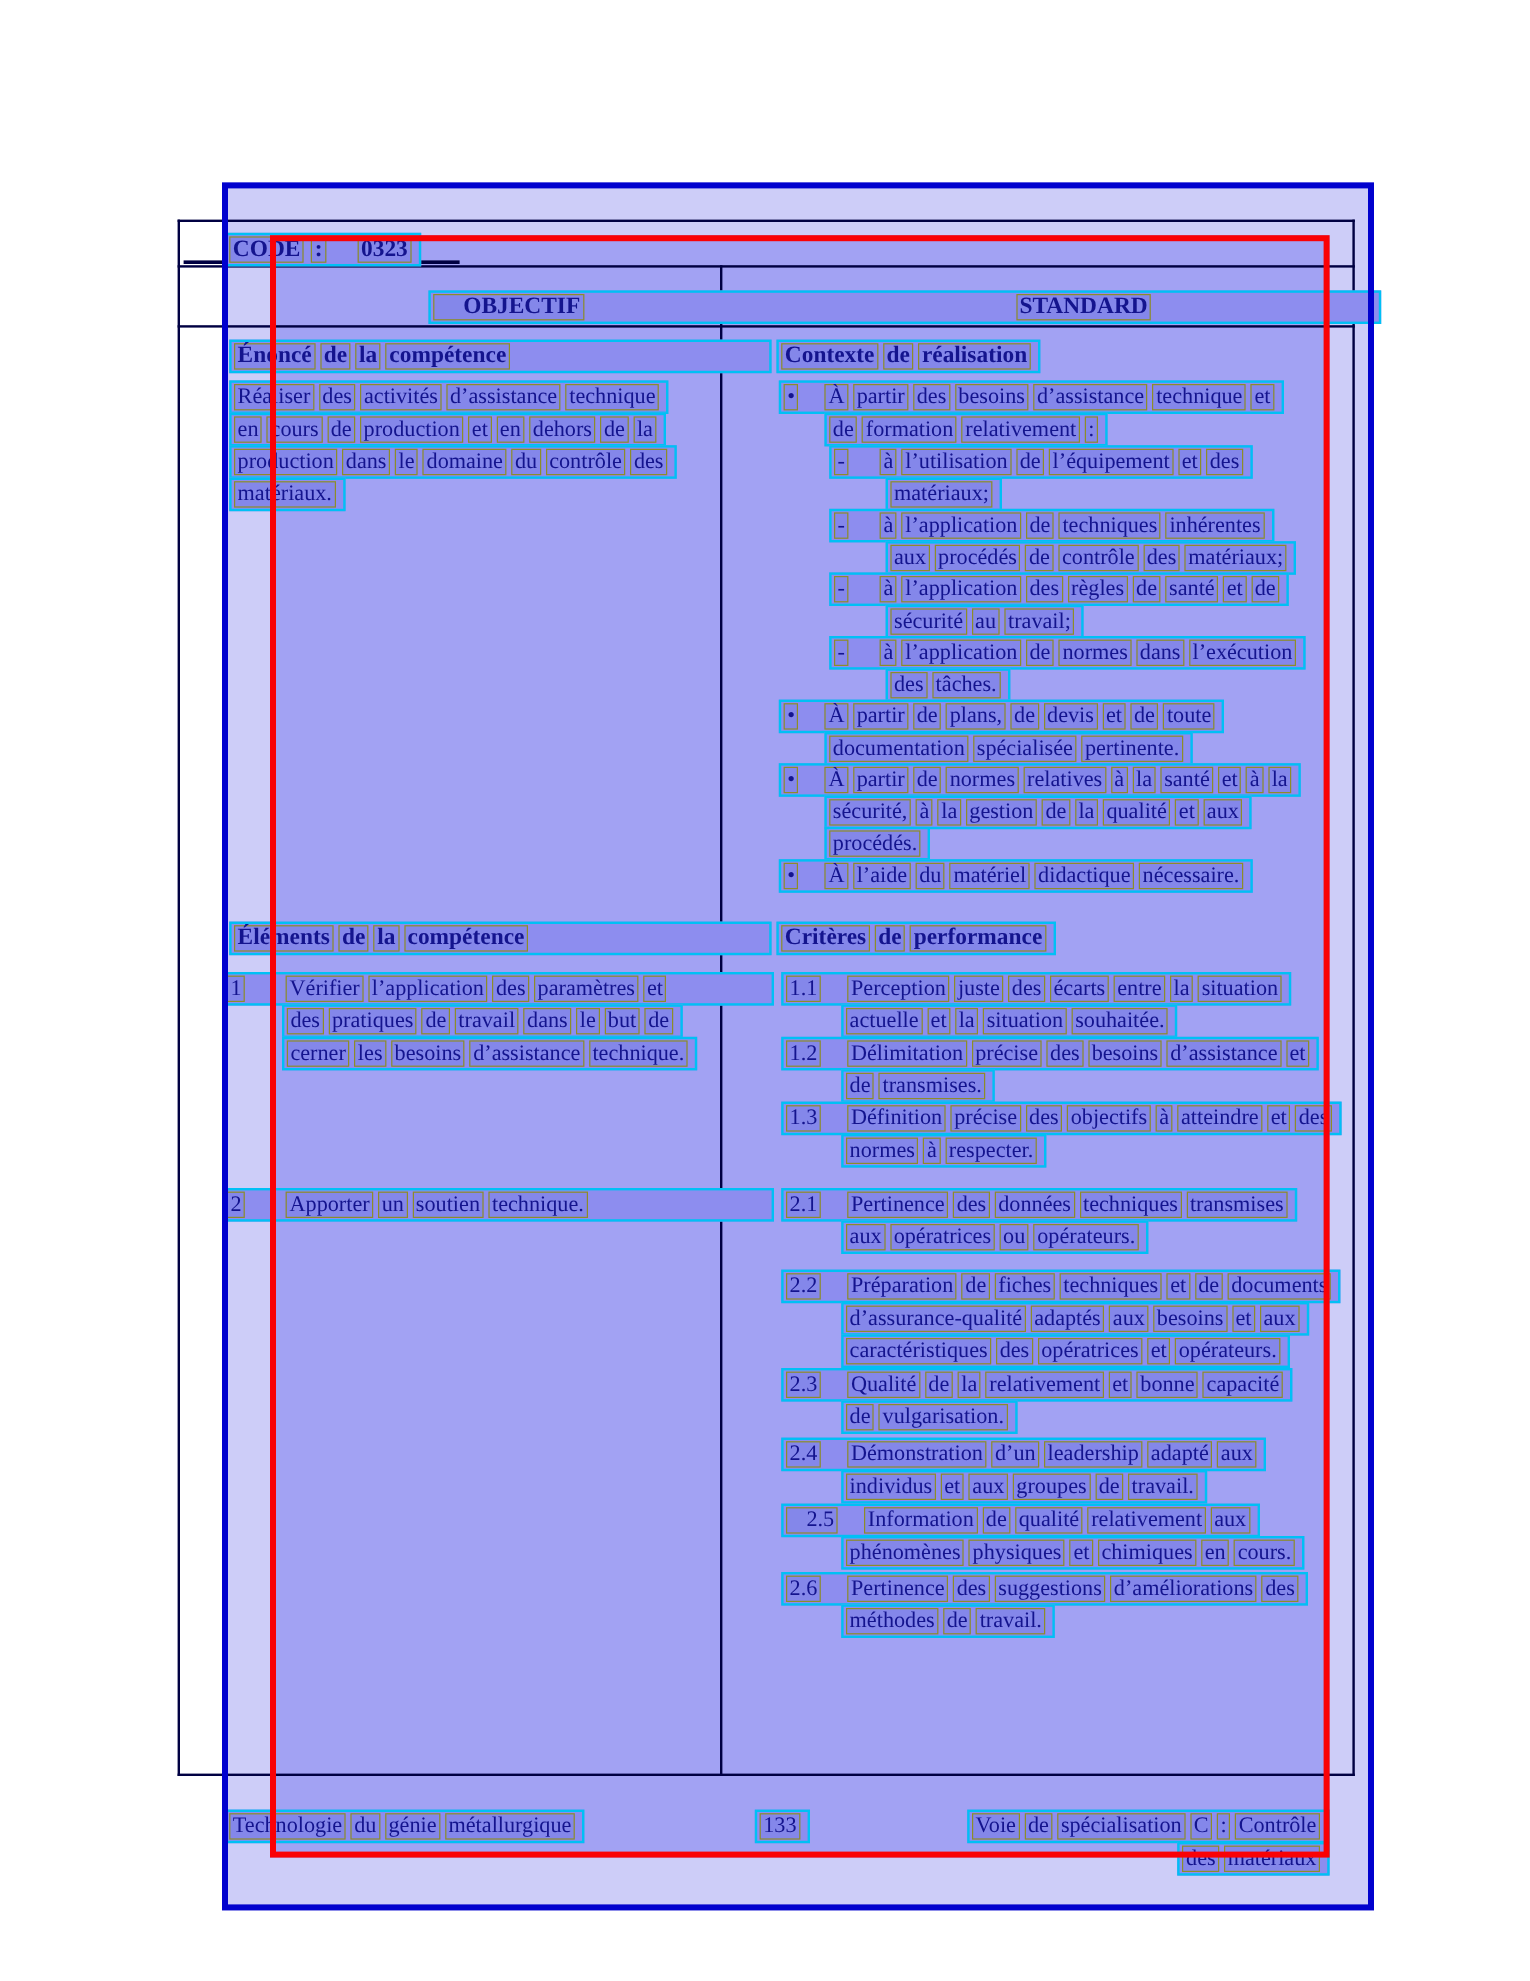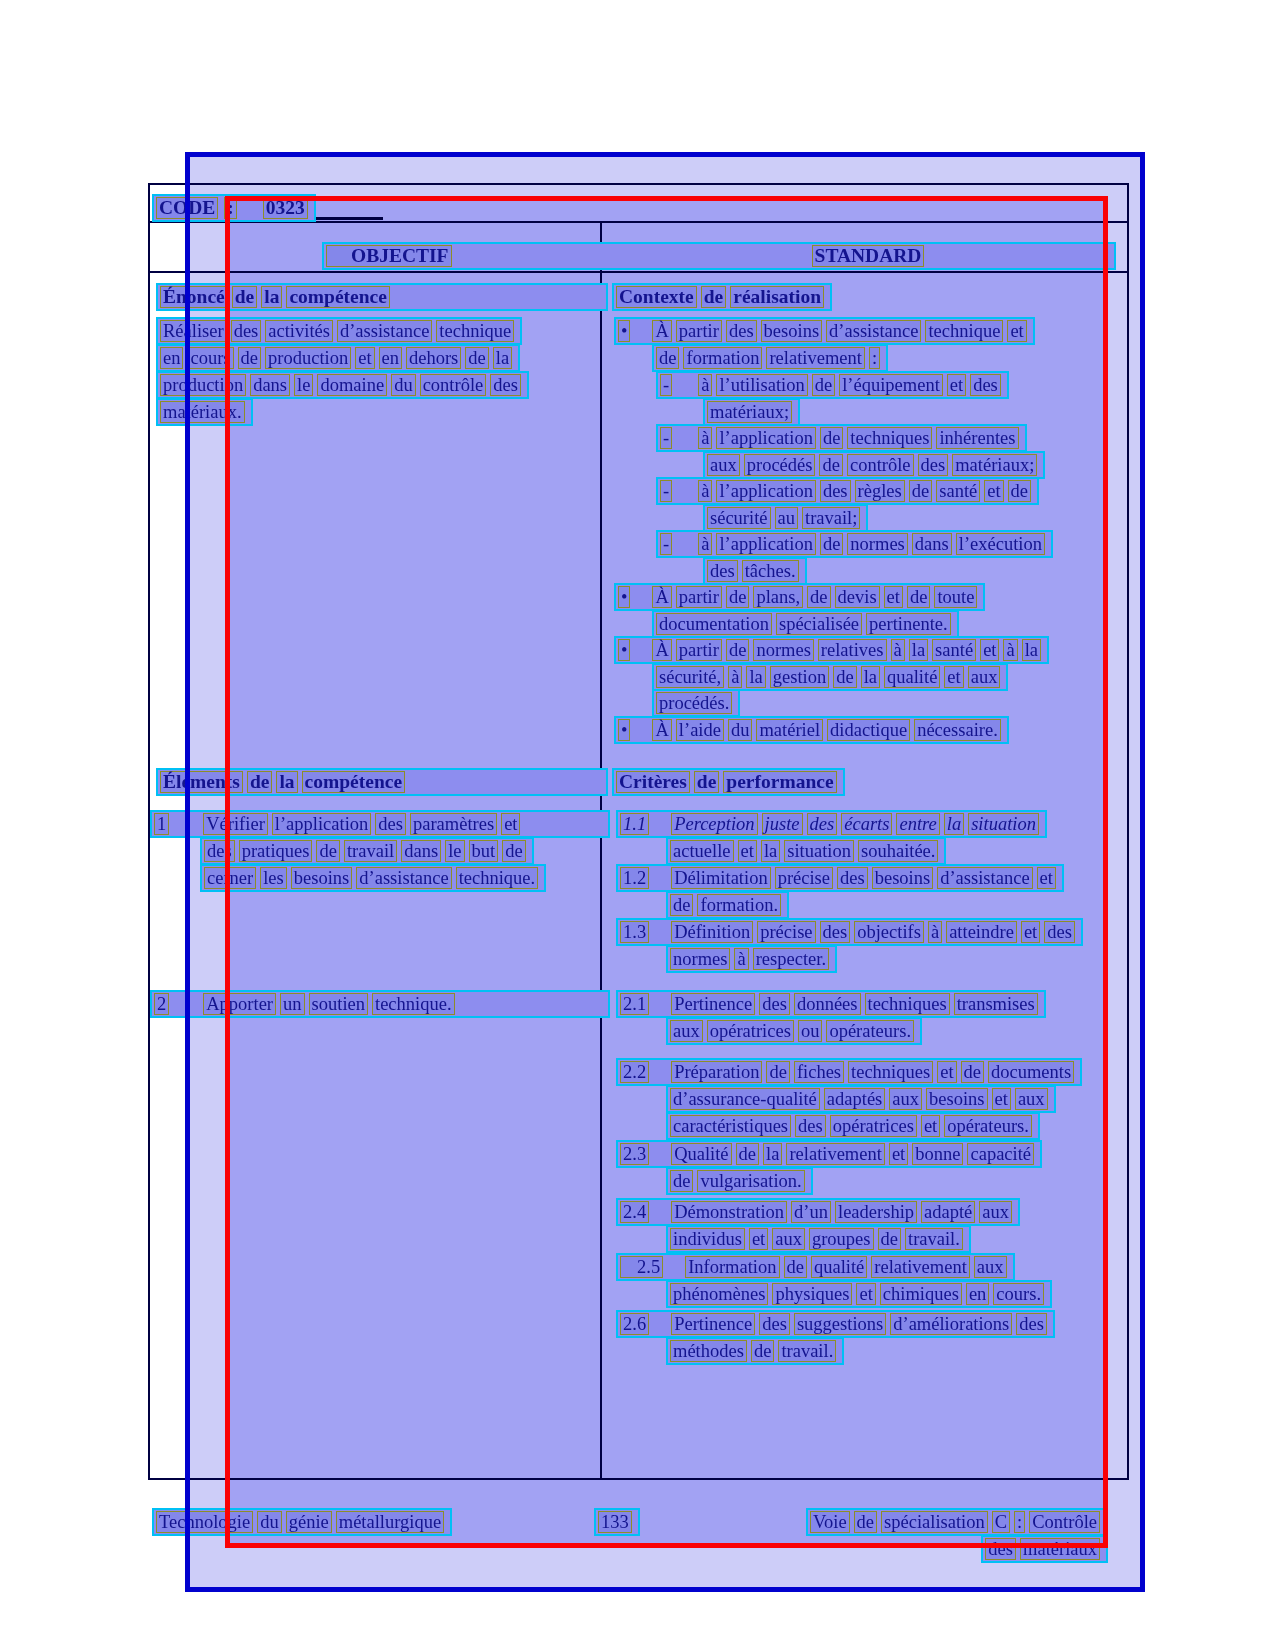--- a/index.html
+++ b/index.html
@@ -7,21 +7,21 @@
     --linebox:#8d8def; --wordbox:#8487ea; --cyan:#00c0f5; --olive:#8d8d28;
     --text:#14148e; --tline:#000042; --red:#fa0105; --blue:#0101ce;
   }
   html,body{margin:0;padding:0;background:var(--white);}
   #page{position:relative;width:1275px;height:1651px;background:var(--white);overflow:hidden;
         font-family:"Liberation Serif","DejaVu Serif",serif;}
   .fill{position:absolute;}
   #blue-fill{left:185px;top:152px;width:960px;height:1440px;background:var(--lavender);z-index:1;}
   #red-fill{left:225px;top:196px;width:883px;height:1352px;background:var(--peri);z-index:2;}
   .tl{position:absolute;background:var(--tline);z-index:5;}
-  .line{position:absolute;white-space:nowrap;z-index:20;}
+  .line{position:absolute;white-space:nowrap;z-index:20;margin-left:35px;}
   .hl{display:inline-block;border:2px solid var(--cyan);background:var(--linebox);
       padding:0 2px;vertical-align:top;}
   .word{display:inline-block;border:1px solid var(--olive);background:var(--wordbox);
         color:var(--text);font-size:18.5px;line-height:20px;padding:0 2px;margin:1px 4px 1px 0;}
   .line.b .word{font-weight:bold;font-size:19.5px;}
   .frame{position:absolute;z-index:40;pointer-events:none;background:transparent;}
   #blue-frame{left:185px;top:152px;width:960px;height:1440px;border:5px solid var(--blue);box-sizing:border-box;}
   #red-frame{left:225px;top:196px;width:883px;height:1352px;border:5px solid var(--red);box-sizing:border-box;}
 </style>
 </head>
@@ -64,24 +64,24 @@
       <div class="line" style="top: 636px; left: 614px;"><span class="hl"><span class="word" style="margin-right: 22px;">•</span><span class="word">À</span><span class="word">partir</span><span class="word">de</span><span class="word">normes</span><span class="word">relatives</span><span class="word">à</span><span class="word">la</span><span class="word">santé</span><span class="word">et</span><span class="word">à</span><span class="word">la</span></span></div>
       <div class="line" style="top: 663px; left: 652px;"><span class="hl"><span class="word">sécurité,</span><span class="word">à</span><span class="word">la</span><span class="word">gestion</span><span class="word">de</span><span class="word">la</span><span class="word">qualité</span><span class="word">et</span><span class="word">aux</span></span></div>
       <div class="line" style="top: 689px; left: 652px;"><span class="hl"><span class="word">procédés.</span></span></div>
       <div class="line" style="top: 716px; left: 614px;"><span class="hl"><span class="word" style="margin-right: 22px;">•</span><span class="word">À</span><span class="word">l’aide</span><span class="word">du</span><span class="word">matériel</span><span class="word">didactique</span><span class="word">nécessaire.</span></span></div>
       <div class="line b" style="top: 768px; left: 156px;"><span class="hl" style="width: 444px;"><span class="word">Éléments</span><span class="word">de</span><span class="word">la</span><span class="word">compétence</span></span></div>
       <div class="line" style="top: 810px; left: 150px;"><span class="hl" style="width: 452px;"><span class="word" style="margin-right: 34px;">1</span><span class="word">Vérifier</span><span class="word">l’application</span><span class="word">des</span><span class="word">paramètres</span><span class="word">et</span></span></div>
       <div class="line" style="top: 837px; left: 200px;"><span class="hl"><span class="word">des</span><span class="word">pratiques</span><span class="word">de</span><span class="word">travail</span><span class="word">dans</span><span class="word">le</span><span class="word">but</span><span class="word">de</span></span></div>
       <div class="line" style="top: 864px; left: 200px;"><span class="hl"><span class="word">cerner</span><span class="word">les</span><span class="word">besoins</span><span class="word">d’assistance</span><span class="word">technique.</span></span></div>
       <div class="line" style="top: 990px; left: 150px;"><span class="hl" style="width: 452px;"><span class="word" style="margin-right: 34px;">2</span><span class="word">Apporter</span><span class="word">un</span><span class="word">soutien</span><span class="word">technique.</span></span></div>
       <div class="line b" style="top: 768px; left: 612px;"><span class="hl"><span class="word">Critères</span><span class="word">de</span><span class="word">performance</span></span></div>
-      <div class="line" style="top: 810px; left: 616px; font-style: italic;"><span class="hl"><span class="word" style="margin-right: 22px;">1.1</span><span class="word">Perception</span><span class="word">juste</span><span class="word">des</span><span class="word">écarts</span><span class="word">entre</span><span class="word">la</span><span class="word">situation</span></span></div>
+      <div class="line" style="top: 810px; left: 616px;"><span class="hl"><span class="word" style="margin-right: 22px;">1.1</span><span class="word">Perception</span><span class="word">juste</span><span class="word">des</span><span class="word">écarts</span><span class="word">entre</span><span class="word">la</span><span class="word">situation</span></span></div>
       <div class="line" style="top: 837px; left: 666px;"><span class="hl"><span class="word">actuelle</span><span class="word">et</span><span class="word">la</span><span class="word">situation</span><span class="word">souhaitée.</span></span></div>
       <div class="line" style="top: 864px; left: 616px;"><span class="hl"><span class="word" style="margin-right: 22px;">1.2</span><span class="word">Délimitation</span><span class="word">précise</span><span class="word">des</span><span class="word">besoins</span><span class="word">d’assistance</span><span class="word">et</span></span></div>
-      <div class="line" style="top: 891px; left: 666px;"><span class="hl"><span class="word">de</span><span class="word">formation.</span></span></div>
+      <div class="line" style="top: 891px; left: 666px;"><span class="hl"><span class="word">de</span><span class="word">transmises.</span></span></div>
       <div class="line" style="top: 918px; left: 616px; text-align: center;"><span class="hl"><span class="word" style="margin-right: 22px;">1.3</span><span class="word">Définition</span><span class="word">précise</span><span class="word">des</span><span class="word">objectifs</span><span class="word">à</span><span class="word">atteindre</span><span class="word">et</span><span class="word">des</span></span></div>
       <div class="line" style="top: 945px; left: 666px;"><span class="hl"><span class="word">normes</span><span class="word">à</span><span class="word">respecter.</span></span></div>
       <div class="line" style="top: 990px; left: 616px;"><span class="hl"><span class="word" style="margin-right: 22px;">2.1</span><span class="word">Pertinence</span><span class="word">des</span><span class="word">données</span><span class="word">techniques</span><span class="word">transmises</span></span></div>
       <div class="line" style="top: 1017px; left: 666px;"><span class="hl"><span class="word">aux</span><span class="word">opératrices</span><span class="word">ou</span><span class="word">opérateurs.</span></span></div>
       <div class="line" style="top: 1058px; left: 616px;"><span class="hl"><span class="word" style="margin-right: 22px;">2.2</span><span class="word">Préparation</span><span class="word">de</span><span class="word">fiches</span><span class="word">techniques</span><span class="word">et</span><span class="word">de</span><span class="word">documents</span></span></div>
       <div class="line" style="top: 1085px; left: 666px;"><span class="hl"><span class="word">d’assurance-qualité</span><span class="word">adaptés</span><span class="word">aux</span><span class="word">besoins</span><span class="word">et</span><span class="word">aux</span></span></div>
       <div class="line" style="top: 1112px; left: 666px;"><span class="hl"><span class="word">caractéristiques</span><span class="word">des</span><span class="word">opératrices</span><span class="word">et</span><span class="word">opérateurs.</span></span></div>
       <div class="line" style="top: 1140px; left: 616px;"><span class="hl"><span class="word" style="margin-right: 22px;">2.3</span><span class="word">Qualité</span><span class="word">de</span><span class="word">la</span><span class="word">relativement</span><span class="word">et</span><span class="word">bonne</span><span class="word">capacité</span></span></div>
       <div class="line" style="top: 1167px; left: 666px;"><span class="hl"><span class="word">de</span><span class="word">vulgarisation.</span></span></div>
       <div class="line" style="top: 1198px; left: 616px;"><span class="hl"><span class="word" style="margin-right: 22px;">2.4</span><span class="word">Démonstration</span><span class="word">d’un</span><span class="word">leadership</span><span class="word">adapté</span><span class="word">aux</span></span></div>

